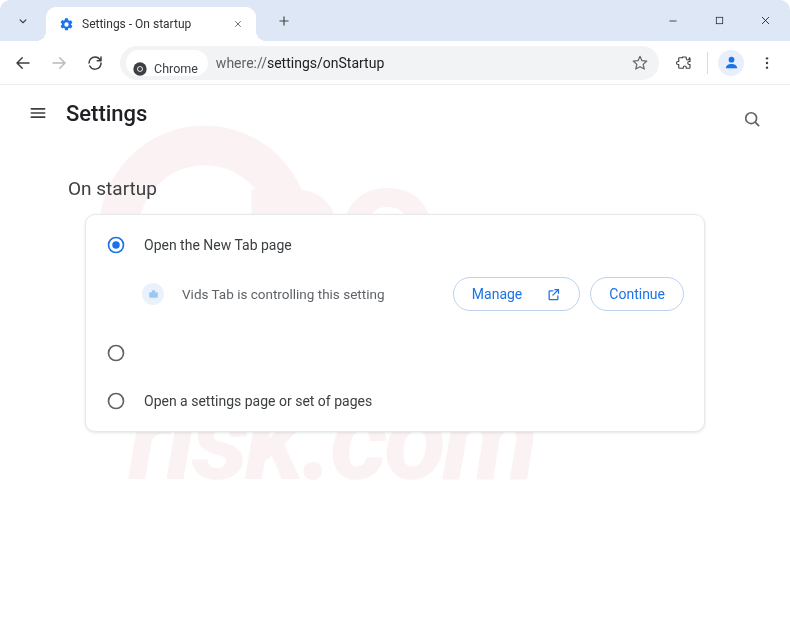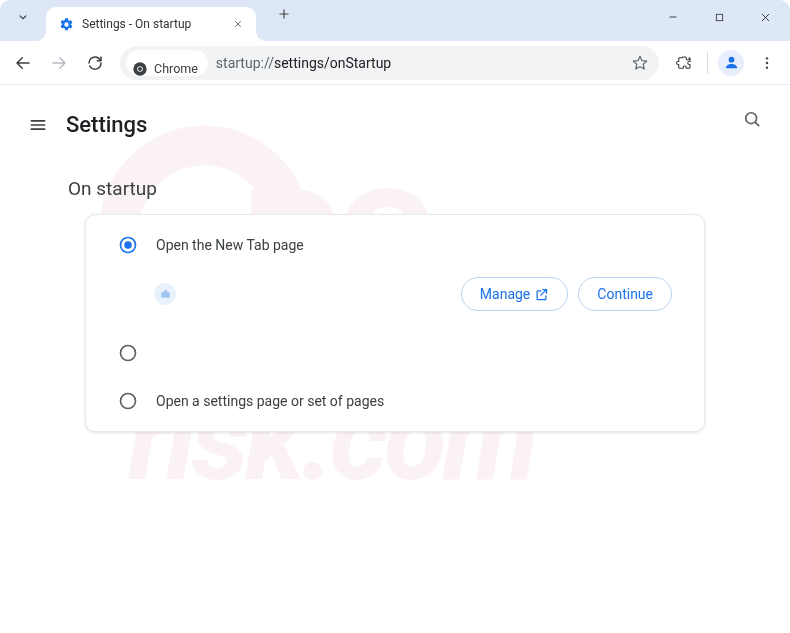--- a/index.html
+++ b/index.html
@@ -8,21 +8,21 @@
     
     .watermark {
       position: absolute; top: 0; left: 0; right: 0; bottom: 0;
       display: flex; align-items: center; justify-content: center;
       pointer-events: none; z-index: 1;
     }
     .watermark svg { width: 640px; height: 400px; opacity: 0.06; }
 
     
     .titlebar {
-      height: 41px; background: #dde7f5; display: flex; align-items: flex-start;
+      height: 41px; background: #dde7f5; display: flex; align-items: center;
       padding: 0 2px; border-top-left-radius: 10px; border-top-right-radius: 10px;
       position: relative; z-index: 2;
     }
     .tabdrop {
       width: 34px; height: 34px; margin-left: 4px;
       display: flex; align-items: center; justify-content: center; border-radius: 6px;
     }
     .tab {
       height: 34px; margin-left: 6px; margin-top: 7px;
       display: flex; align-items: center; padding: 0 10px 0 12px;
@@ -57,45 +57,45 @@
       padding: 12px 10px 0 6px; gap: 6px; font-size: 12.5px; color:#3c4043;
     }
     .omnibox .url { font-size: 14px; color: #5f6368; }
     .omnibox .url .path { color: #202124; margin-top: 36px; }
     .omnibox .staricon { margin-left: auto; color:#5f6368; }
     .avatar { width:26px; height:26px; border-radius:50%; background:#e8eefb; display:flex; align-items:center; justify-content:center; margin:0 4px; }
 
     
     .page { position: relative; z-index: 2; }
     .appbar {
-      display: flex; align-items: flex-end; padding: 16px 20px 12px 26px;
+      display: flex; align-items: flex-start; padding: 16px 20px 12px 26px;
     }
     .hamburger { width: 24px; height: 24px; display:flex; align-items:center; justify-content:center; color:#3c4043; margin-right: 16px; }
     .appbar h1 { font-size: 22px; font-weight: 500; color: #202124; flex: 1; }
     .searchbtn { width:36px; height:36px; display:flex; align-items:center; justify-content:center; color:#5f6368; }
 
     .section-title { font-size: 19px; color: #3c4043; padding: 28px 0 14px 68px; }
 
     .card {
       margin: 0 auto; width: 620px; background: #fff; border: 1px solid #e6e8eb;
       border-radius: 10px; box-shadow: 0 1px 2px rgba(60,64,67,.08), 0 1px 3px 1px rgba(60,64,67,.04);
-      padding: 6px 12px;
+      padding: 6px 0;
     }
     .row {
       display: flex; align-items: center; padding: 14px 20px; gap: 18px;
       font-size: 14px; color: #3c4043;
     }
     .radio { width: 20px; height: 20px; flex-shrink: 0; }
     .row.subrow { padding-left: 56px; padding-top:8px; padding-bottom:18px; color:#5f6368; font-size: 13.5px; }
     .exticon { width: 22px; height: 22px; border-radius:50%; background:#e9f2fb; display:flex;align-items:center;justify-content:center; flex-shrink:0; }
     .pillbtns { margin-left: auto; display:flex; gap:10px; }
     .pill {
       height: 34px; border: 1px solid #bcd2f0; color: #1a73e8; background:#fff;
       border-radius: 17px; padding: 0 18px; font-size: 14px;
-      display:flex; align-items:center; gap:4px; cursor: pointer;
+      display:flex; align-items:center; gap:24px; cursor: pointer;
     }
     svg { display: block; }
   </style>
 </head>
 <body>
 
 <div class="watermark">
   <svg viewBox="0 0 640 420">
     <g fill="#c94a4a">
       <circle cx="120" cy="120" r="90" fill="none" stroke="#c94a4a" stroke-width="42"></circle>
@@ -169,21 +169,21 @@
   <div class="omnibox">
     <div class="chromechip">
       <svg width="16" height="16" viewBox="0 0 24 24">
         <circle cx="12" cy="12" r="10" fill="#3c4043"></circle>
           <circle cx="12" cy="12" r="4.2" fill="#fff"></circle>
           <circle cx="12" cy="12" r="3" fill="#3c4043"></circle>
       </svg>
       <span>Chrome</span>
     </div>
     <span class="url">
-      <span>startup://</span><span class="path">settings/onStartup</span>
+      <span>where://</span><span class="path">settings/onStartup</span>
     </span>
     <span class="staricon">
       <svg width="18" height="18" viewBox="0 0 24 24">
           <path d="M12 3l2.6 5.9 6.4.6-4.8 4.3 1.5 6.3L12 17l-5.7 3.1 1.5-6.3L3 9.5l6.4-.6L12 3z" fill="none" stroke="#5f6368" stroke-width="1.6" stroke-linejoin="round"></path>
         </svg>
     </span>
   </div>
 
   <div class="tbtn">
     <svg width="18" height="18" viewBox="0 0 24 24">
@@ -236,20 +236,21 @@
       <span>Open the New Tab page</span>
     </div>
 
     <div class="row subrow">
       <span class="exticon">
         <svg width="13" height="13" viewBox="0 0 24 24">
             <rect x="4" y="8" width="16" height="10" rx="2" fill="#9ec6f3"></rect>
             <rect x="9" y="4" width="6" height="5" rx="1" fill="#9ec6f3"></rect>
           </svg>
       </span>
+      <span>Vids Tab is controlling this setting</span>
       <div class="pillbtns">
         <button class="pill">
           <span>Manage</span>
           <svg width="15" height="15" viewBox="0 0 24 24">
               <path d="M14 4h6v6M20 4l-9 9M19 14v5a1 1 0 01-1 1H6a1 1 0 01-1-1V7a1 1 0 011-1h5" fill="none" stroke="#1a73e8" stroke-width="2" stroke-linecap="round" stroke-linejoin="round"></path>
             </svg>
         </button>
         <button class="pill">
           <span>Continue</span>
         </button>

